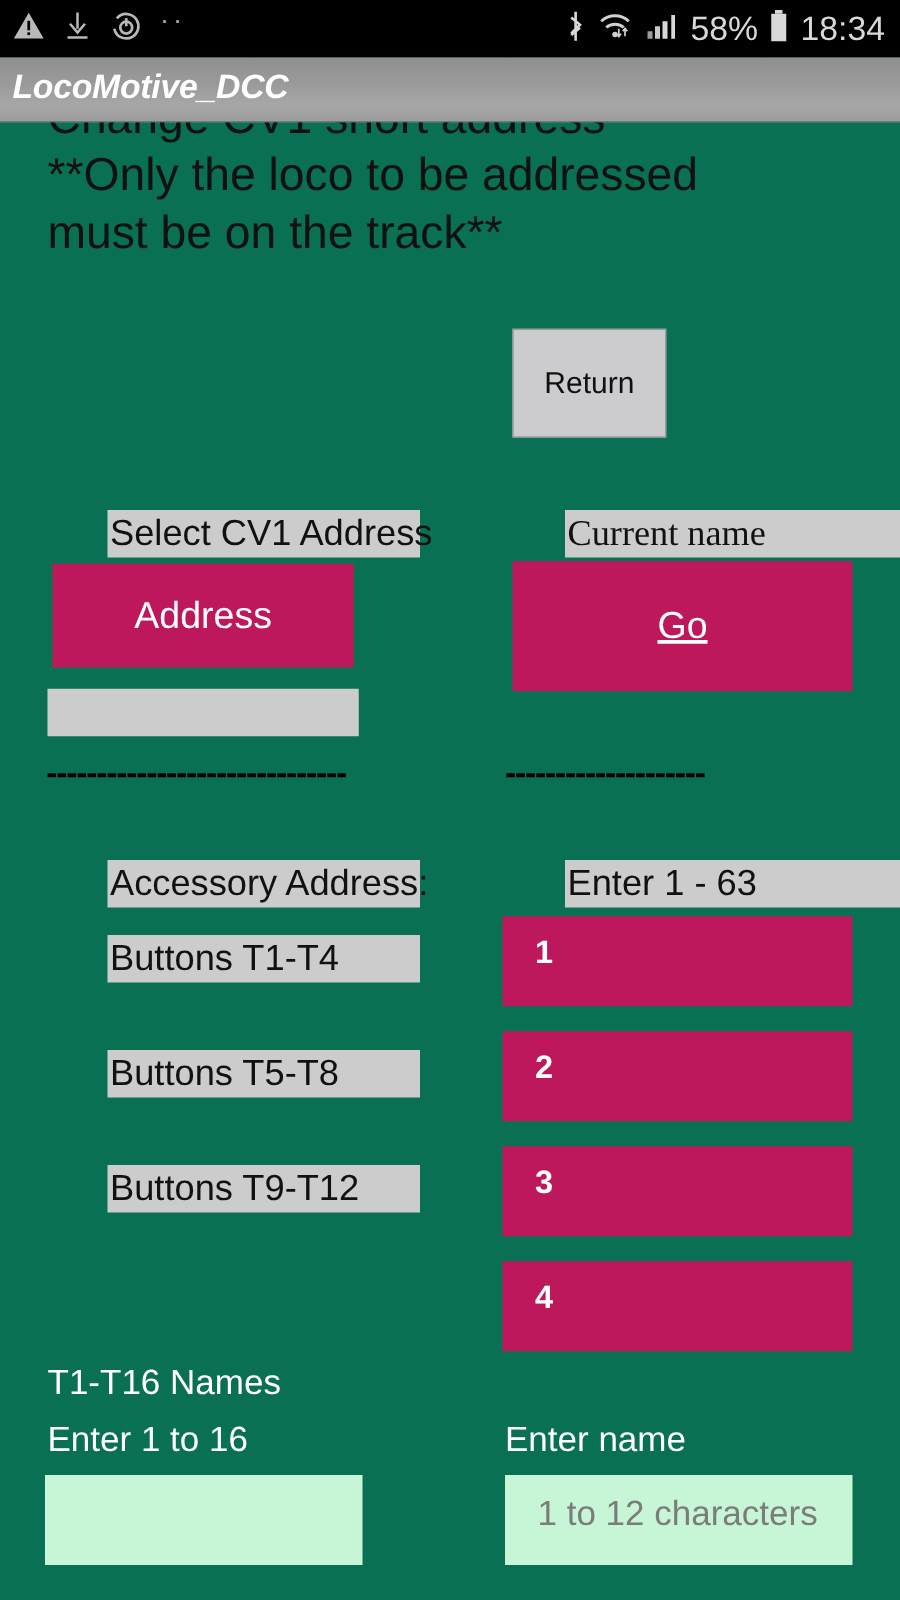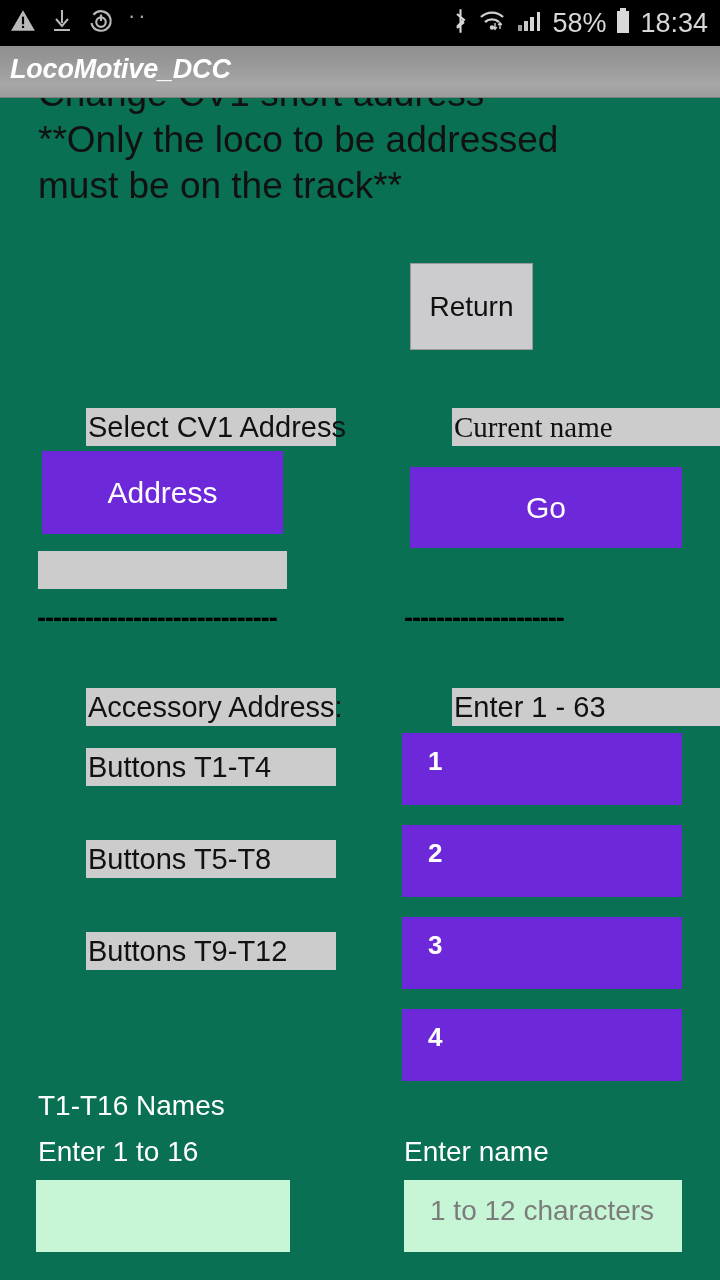--- a/index.html
+++ b/index.html
@@ -101,42 +101,42 @@
     left: 410px;
     top: 165px;
     width: 123px;
     height: 87px;
     background: #ccccce;
     border: 1px solid #9a9a9a;
     box-sizing: border-box;
     display: flex;
     align-items: center;
     justify-content: center;
-    font-size: 28px;
+    font-size: 24px;
     color: #101010;
   }
 
   
   .lbl {
     position: absolute;
     background: #cccccc;
     color: #111111;
     font-size: 29px;
     line-height: 38px;
     height: 38px;
     padding: 0 2px 0 2px;
     box-sizing: border-box;
     white-space: nowrap;
     margin-left: 48px;
   }
 
   
   .dark-btn {
     position: absolute;
-    background: #6d28d9;
+    background: #be185d;
     color: #ffffff;
     box-sizing: border-box;
   }
   .dark-btn.center {
     display: flex;
     align-items: center;
     justify-content: center;
     font-size: 30px;
   }
   .dark-btn.numbered {
@@ -264,21 +264,21 @@
     <div class="hdr-line" id="hdr2">**Only the loco to be addressed</div>
 
     <div id="return-btn">Return</div>
 
     <div class="lbl" style="left:38px; top:310px; width:250px;">Select CV1 Address</div>
 
     <div class="dark-btn center" style="left:42px; top:353px; width:241px; height:83px;">Address</div>
     <div id="grey-field"></div>
 
     <div class="lbl" style="left:404px; top:310px; width:317px;font-family:Liberation Serif, serif;">Current name</div>
-    <div class="dark-btn center" style="left:410px; top:369px; width:272px; height:81px;">Go</div>
+    <div class="dark-btn center" style="left:410px; top:351px; width:272px; height:104px;text-decoration:underline;">Go</div>
 
     <div class="dashes" id="dash-left">------------------------------</div>
     <div class="dashes" id="dash-right">--------------------</div>
 
     <div class="lbl" style="left:38px; top:590px; width:250px;">Accessory Address:</div>
     <div class="lbl" style="left:404px; top:590px; width:320px;">Enter 1 - 63</div>
 
     <div class="lbl" style="left:38px; top:650px; width:250px;">Buttons T1-T4</div>
     <div class="dark-btn numbered" style="left:402px; top:635px; width:280px; height:72px;">1</div>
 

